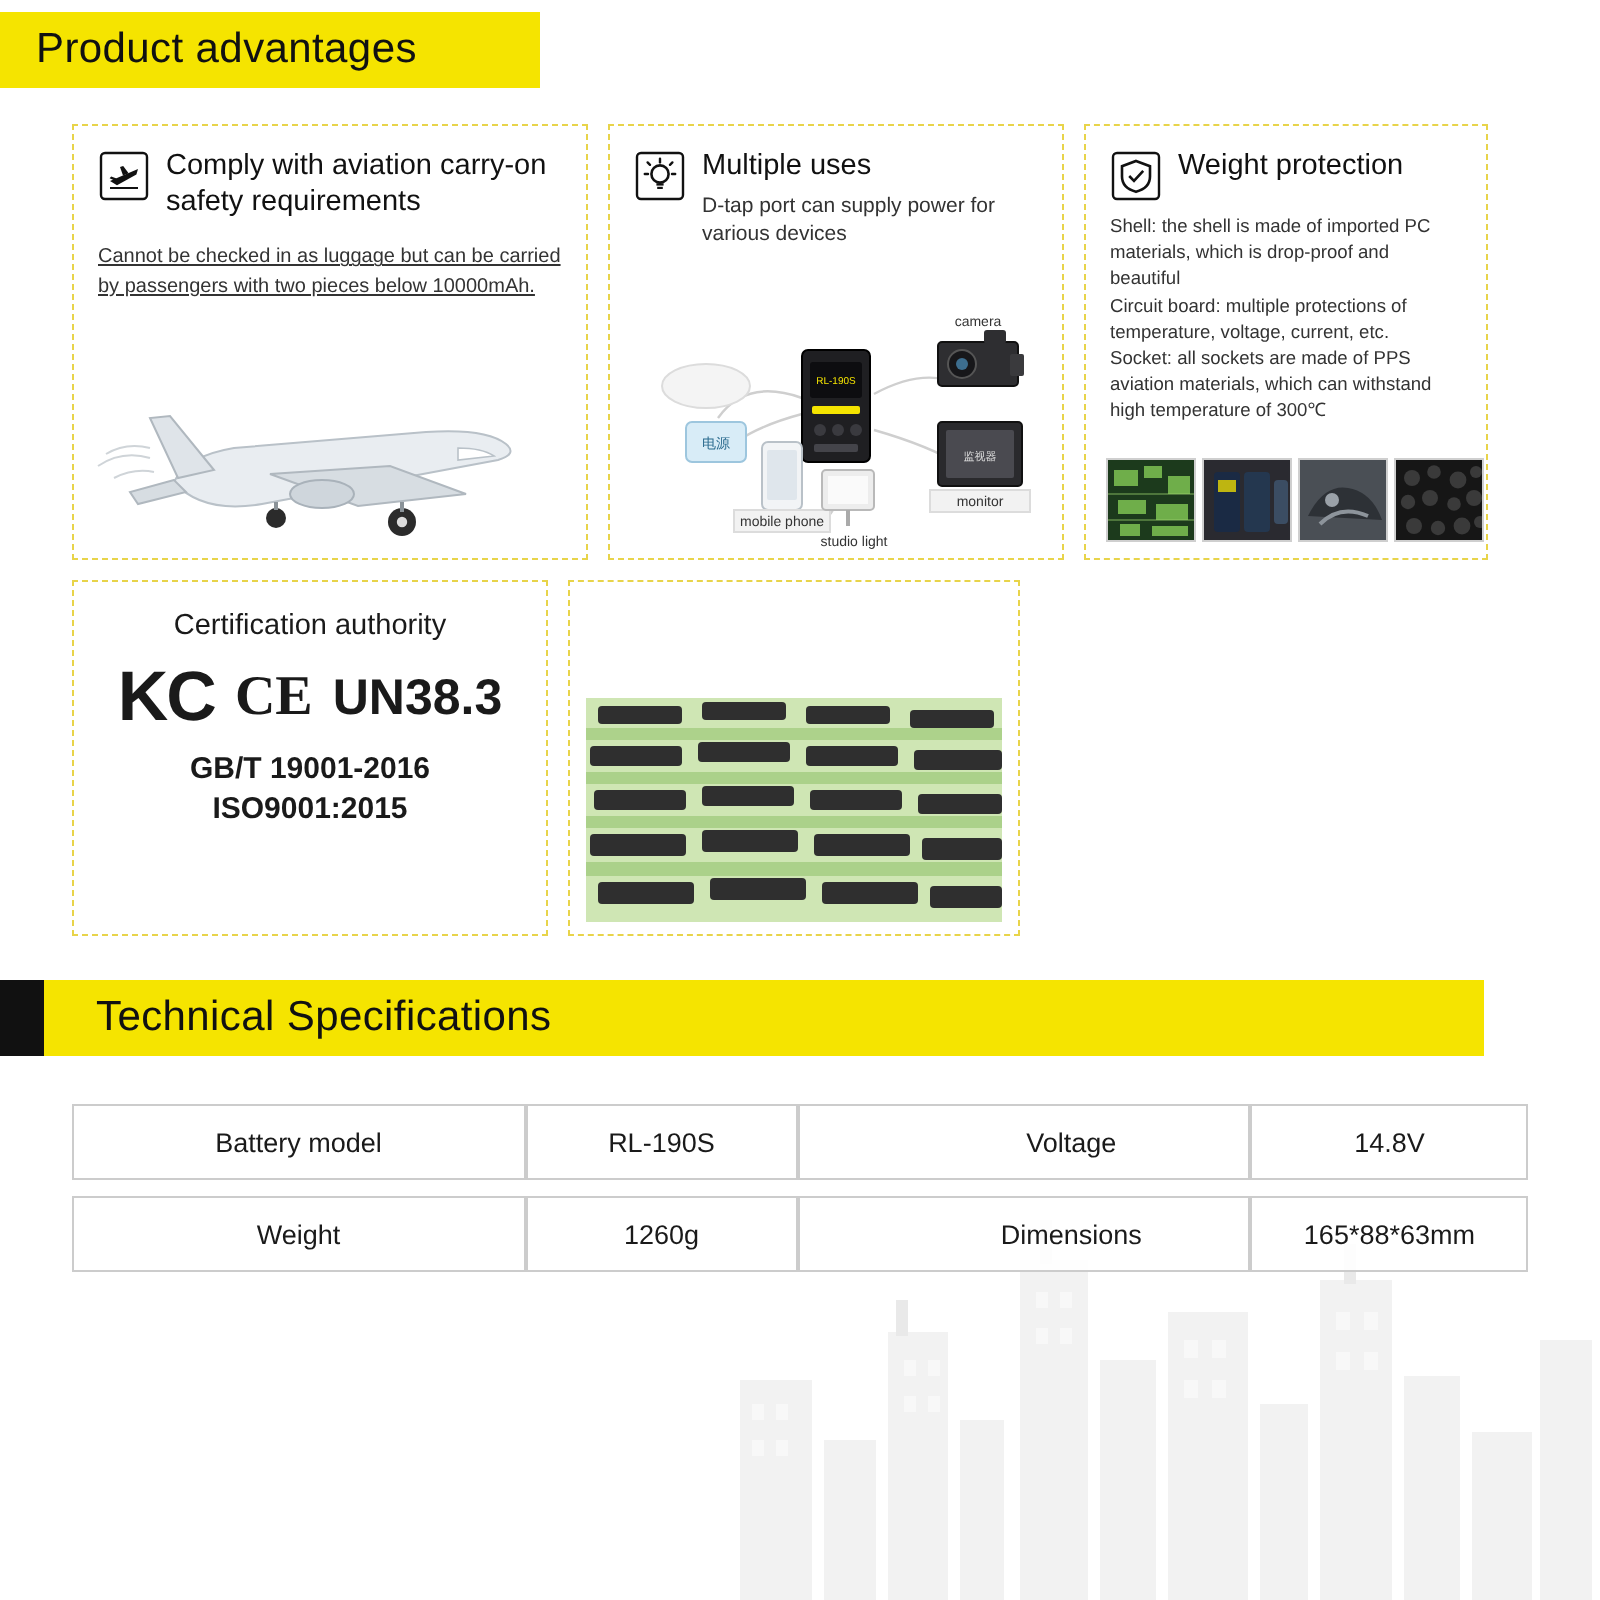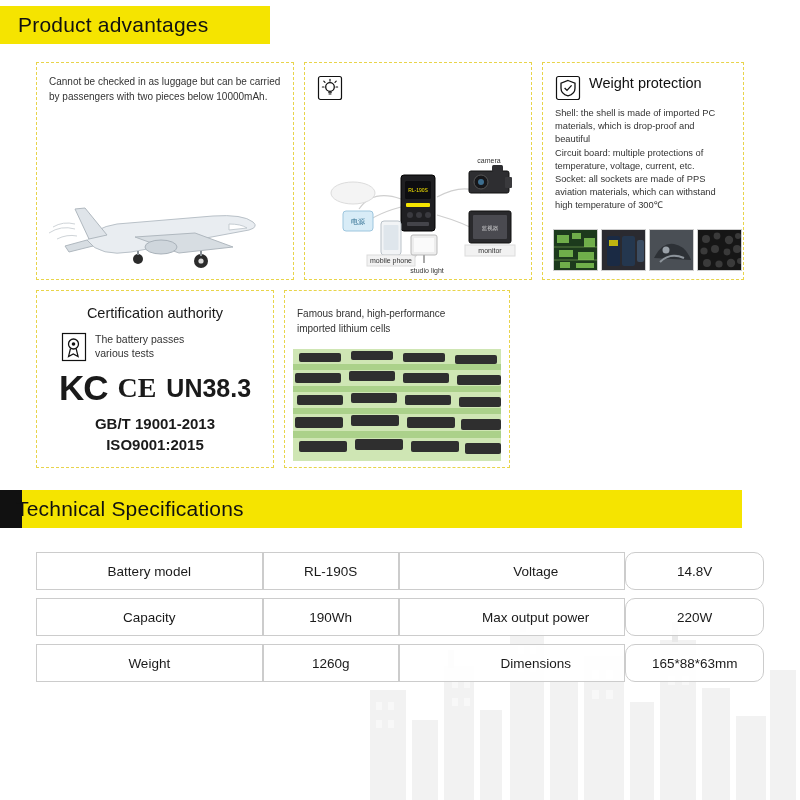--- a/index.html
+++ b/index.html
@@ -37,21 +37,21 @@
     padding-left:18px;
     font-weight:400;
   }
 
   #hdr-advantages { margin-top:6px; }
   #hdr-advantages .bar-yellow { width:270px; }
 
   #hdr-tech { margin-top:6px; }
   #hdr-tech .bar-black { left:0; width:22px; }
   #hdr-tech .bar-yellow { left:22px; width:720px; }
-  #hdr-tech .section-title { padding-left:16px; }
+  #hdr-tech .section-title { padding-left:48px; }
 
   
   .cards-row {
     display:flex;
     gap:10px;
     padding:0 36px;
     margin-top:18px;
   }
   .card {
     border:1px dashed #e8d44a;
@@ -84,21 +84,21 @@
   }
   .icon-box {
     width:26px; height:26px;
     flex:0 0 26px;
     display:flex; align-items:center; justify-content:center;
   }
   .icon-box svg { display:block; }
 
   
   #card-aviation { width:258px; height:218px; }
-  #card-aviation .card-body { margin-top:0; }
+  #card-aviation .card-body { margin-top:12px;text-decoration:underline; }
   .plane-art {
     position:absolute;
     left:6px; bottom:2px;
     width:244px; height:96px;
   }
 
   
   #card-multiuse { width:228px; height:218px; }
   .multiuse-art {
     position:absolute;
@@ -185,21 +185,21 @@
     border:1px solid #cccccc;
     height:38px;
     text-align:center;
     font-size:13.5px;
     color:#1a1a1a;
     background:rgba(255,255,255,0.88);
   }
   .spec-table td.label { width:206px; }
   .spec-table td.value { width:124px; }
   .spec-table td.label2 { width:206px;padding-left:48px; }
-  .spec-table td.value2 { width:126px;border-radius:10px; }
+  .spec-table td.value2 { width:126px; }
 
   
   .skyline {
     position:absolute;
     right:0; bottom:0;
     width:440px; height:230px;
     z-index:0;
     opacity:.5;
   }
 </style>
@@ -207,20 +207,32 @@
 <body>
 
 <div class="section-header" id="hdr-advantages">
   <div class="bar-yellow"></div>
   <div class="section-title">Product advantages</div>
 </div>
 
 <div class="cards-row">
 
   <div class="card" id="card-aviation">
+    <div class="card-head">
+      <span class="icon-box">
+        <svg width="26" height="26" viewBox="0 0 26 26">
+          <rect x="1.5" y="1.5" width="23" height="23" rx="2" fill="none" stroke="#111" stroke-width="1.2"></rect>
+          <path d="M6 15.5 L20 9.5 L19.2 12.2 L9.5 17.6 Z" fill="#111"></path>
+          <path d="M12.5 12.8 L11 8.5 L12.6 8 L15.3 11.6 Z" fill="#111"></path>
+          <path d="M9.3 14.3 L6.6 13.2 L5.8 14.1 L8.3 15.2 Z" fill="#111"></path>
+          <rect x="6" y="18.5" width="14" height="1" fill="#111"></rect>
+        </svg>
+      </span>
+      <div class="card-title">Comply with aviation carry-on safety requirements</div>
+    </div>
     <div class="card-body">Cannot be checked in as luggage but can be carried by passengers with two pieces below 10000mAh.</div>
 
     <svg class="plane-art" viewBox="0 0 244 96">
       <g fill="none" stroke="#cfd4d8" stroke-width="1">
         <path d="M10 46 q10 -6 22 -3"></path>
         <path d="M6 52 q12 -8 26 -4"></path>
         <path d="M14 58 q10 -5 20 -3"></path>
       </g>
 
       <path d="M44 60 q6 -13 30 -17 l96 -8 q30 -2 40 6 q6 5 -4 8 l-118 22 q-30 5 -44 -11 z" fill="#e9edf1" stroke="#b9c1c8" stroke-width="1"></path>
@@ -252,20 +264,24 @@
           <rect x="11.6" y="18.4" width="2.8" height="1.1" fill="#111"></rect>
           <g stroke="#111" stroke-width="1.2" stroke-linecap="round">
             <line x1="13" y1="4.4" x2="13" y2="6.2"></line>
             <line x1="6.8" y1="6.2" x2="8" y2="7.4"></line>
             <line x1="19.2" y1="6.2" x2="18" y2="7.4"></line>
             <line x1="5.4" y1="12" x2="7" y2="12"></line>
             <line x1="20.6" y1="12" x2="19" y2="12"></line>
           </g>
         </svg>
       </span>
+      <div>
+        <div class="card-title">Multiple uses</div>
+        <div class="card-sub">D-tap port can supply power for various devices</div>
+      </div>
     </div>
 
     <svg class="multiuse-art" viewBox="0 0 220 128">
 
       <g fill="none" stroke="#cfcfcf" stroke-width="1.2">
         <path d="M92 50 q-28 -10 -42 10"></path>
         <path d="M92 58 q-30 8 -42 22"></path>
         <path d="M128 48 q26 -14 44 -4"></path>
         <path d="M128 66 q28 8 44 18"></path>
         <path d="M110 92 q0 14 -6 18"></path>
@@ -390,44 +406,30 @@
         </svg>
       </div>
     </div>
   </div>
 </div>
 
 <div class="cards-row2">
 
   <div class="card" id="card-cert">
     <div class="cert-title">Certification authority</div>
-    <div class="cert-line">
-      <span class="icon-box">
-        <svg width="26" height="30" viewBox="0 0 26 30">
-          <rect x="1.5" y="1.5" width="23" height="27" fill="none" stroke="#111" stroke-width="1.2"></rect>
-          <circle cx="12.5" cy="12" r="5" fill="none" stroke="#111" stroke-width="1.3"></circle>
-          <circle cx="12.5" cy="12" r="1.8" fill="#111"></circle>
-          <path d="M9.5 16.5 l-2 8 l4.8 -2.6 l4.8 2.6 l-2 -8" fill="none" stroke="#111" stroke-width="1.2"></path>
-        </svg>
-      </span>
-      <div class="txt" style="white-space:pre-line;">The battery passes
-various tests</div>
-    </div>
     <div class="cert-marks">
       <span class="kc-mark">KC</span>
       <span class="ce-mark">CE</span>
       <span class="un-mark">UN38.3</span>
     </div>
-    <div class="cert-std" style="white-space:pre-line;">GB/T 19001-2013
+    <div class="cert-std" style="white-space:pre-line;">GB/T 19001-2016
 ISO9001:2015</div>
   </div>
 
   <div class="card" id="card-quality">
-    <div class="card-body" style="white-space:pre-line; margin-top:4px;">Famous brand, high-performance
-imported lithium cells</div>
 
     <div class="quality-art">
       <svg width="210" height="112" viewBox="0 0 210 112" preserveAspectRatio="none">
         <rect width="210" height="112" fill="#cfe6b4"></rect>
         <g>
 
           <g fill="#2f2f2f">
             <rect x="6" y="4" width="42" height="9" rx="2"></rect>
             <rect x="58" y="2" width="42" height="9" rx="2"></rect>
             <rect x="110" y="4" width="42" height="9" rx="2"></rect>
@@ -517,25 +519,19 @@
 
 <table class="spec-table">
   <tbody id="spec-body">
       <tr>
         <td class="label">Battery model</td>
         <td class="value">RL-190S</td>
         <td class="label2">Voltage</td>
         <td class="value2">14.8V</td>
       </tr>
       <tr>
-        <td class="label">Capacity</td>
-        <td class="value">190Wh</td>
-        <td class="label2">Max output power</td>
-        <td class="value2">220W</td>
-      </tr>
-      <tr>
         <td class="label">Weight</td>
         <td class="value">1260g</td>
         <td class="label2">Dimensions</td>
         <td class="value2">165*88*63mm</td>
       </tr>
     </tbody>
 </table>
 
 </body></html>

